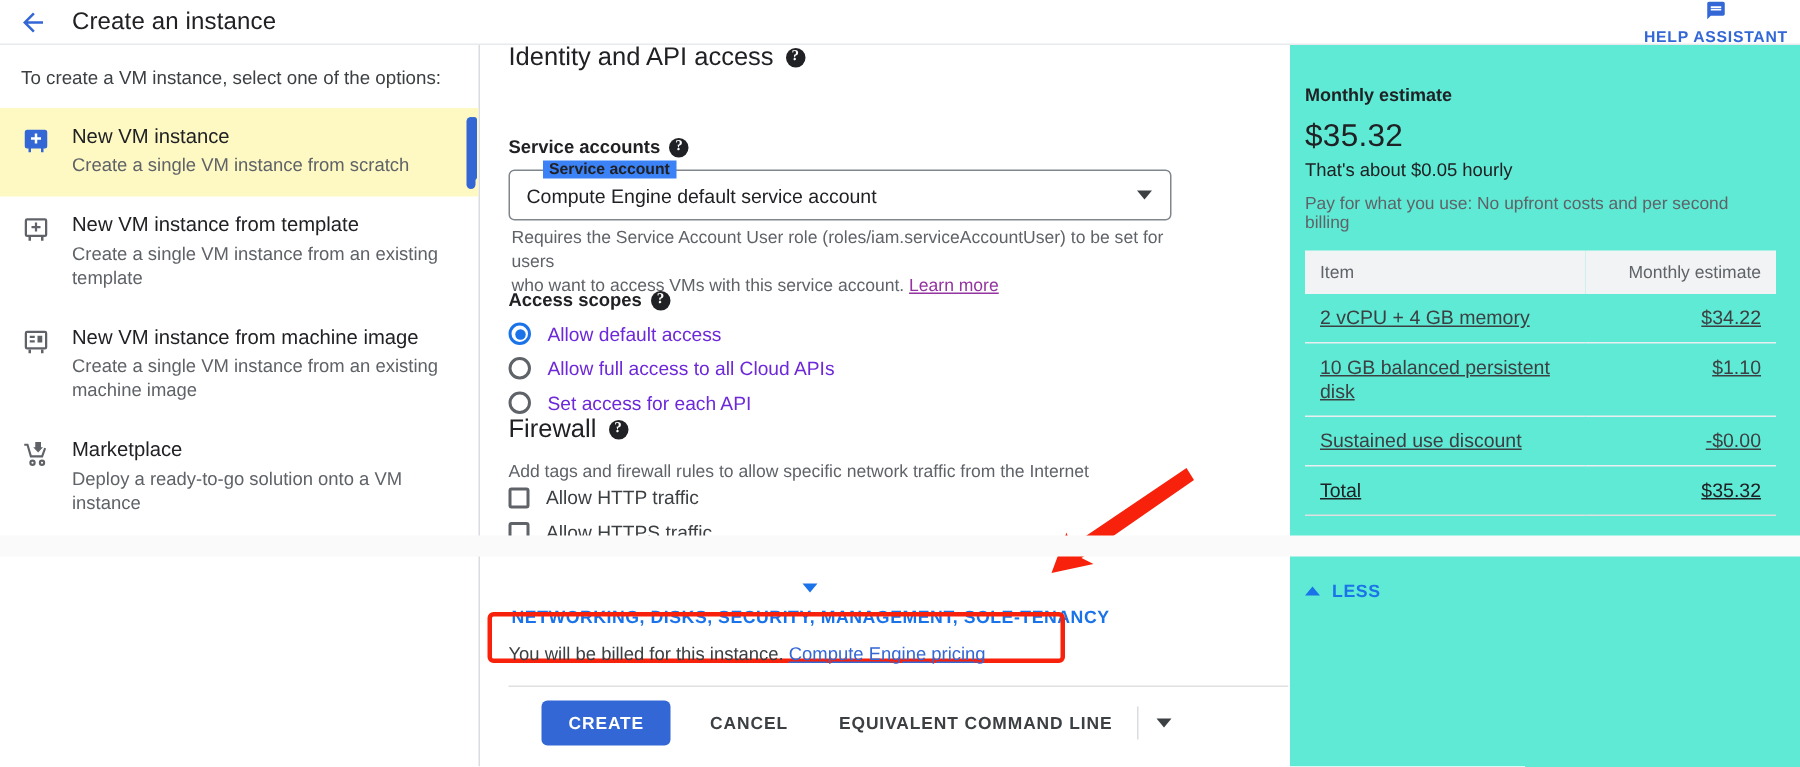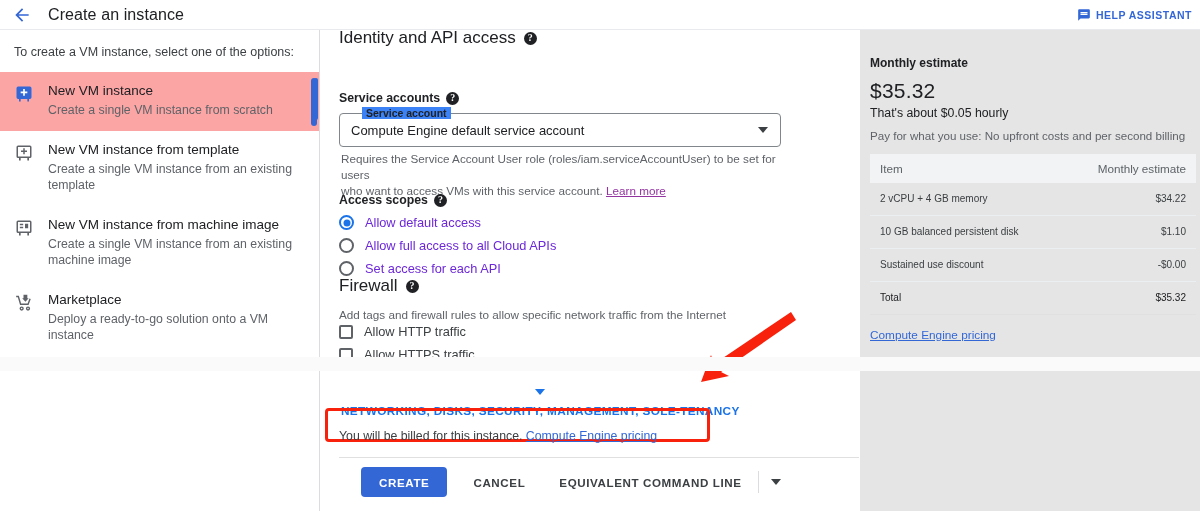--- a/index.html
+++ b/index.html
@@ -24,38 +24,38 @@
   }
   .back-btn svg { display: block; }
   .app-title {
     font-size: 16px; color: #202124; letter-spacing: .1px;
     margin-left: 4px;
   }
   .help-assistant {
     position: absolute; right: 8px; top: 0; height: 30px;
     display: flex; align-items: center; gap: 5px;
     color: #3367d6; font-size: 10.5px; font-weight: bold;
-    letter-spacing: .5px; cursor: pointer;
+    letter-spacing: .5px; cursor: pointer; flex-direction: column;
   }
   .help-assistant svg { display: block; }
 
   
   .sidebar {
     position: absolute; left: 0; top: 30px; width: 320px; height: 481px;
     background: #fff; border-right: 1px solid #dadce0; overflow: hidden;
   }
   .sidebar-intro {
     font-size: 12.5px; color: #3c4043; padding: 14px 14px 12px 14px;
     line-height: 1.3;
   }
   .side-item {
     display: flex; gap: 12px; padding: 10px 16px 12px 14px;
     cursor: pointer; position: relative;
   }
-  .side-item.selected { background: #fca5a5; }
+  .side-item.selected { background: #fef9c3; }
   .side-item.selected::after {
     content: ""; position: absolute; right: 1px; top: 6px;
     width: 4px; height: 42px; background: #3367d6; border-radius: 2px;
   }
   .side-icon { width: 22px; flex: 0 0 22px; padding-top: 2px; }
   .side-icon svg { display: block; }
   .side-text { flex: 1; min-width: 0; }
   .side-title {
     font-size: 13.5px; color: #202124; line-height: 17px; margin-bottom: 3px;
   }
@@ -165,35 +165,35 @@
   }
   .btn-caret i {
     width: 0; height: 0; border-left: 5px solid transparent;
     border-right: 5px solid transparent; border-top: 6px solid #3c4043;
     display: block;
   }
 
   
   .estimate {
     position: absolute; left: 860px; top: 30px; width: 340px; height: 481px;
-    background: #e5e5e5; padding: 26px 4px 0 10px;
+    background: #5eead4; padding: 26px 16px 0 10px;
   }
   .est-title { font-size: 12px; font-weight: bold; color: #202124; }
   .est-price { font-size: 21px; color: #202124; margin-top: 9px; letter-spacing: .2px; }
   .est-sub { font-size: 12.3px; color: #202124; margin-top: 3px; }
   .est-note { font-size: 11.6px; color: #5f6368; margin-top: 9px; }
   .est-table { width: 100%; border-collapse: collapse; margin-top: 12px; }
   .est-table th {
     background: #f1f3f4; font-size: 11.7px; font-weight: normal; color: #5f6368;
     text-align: left; padding: 8px 10px;
   }
   .est-table th.right, .est-table td.right { text-align: right; }
   .est-table td {
-    font-size: 10px; color: #3c4043; padding: 8px 10px;
-    border-bottom: 1px solid #eceff1; vertical-align: top; line-height: 16px;
+    font-size: 13px; color: #3c4043; padding: 8px 10px;
+    border-bottom: 1px solid #eceff1; vertical-align: top; line-height: 16px; text-decoration: underline;
   }
   .est-table tr.total td { font-weight: normal; color: #202124; border-bottom: 1px solid #e0e0e0; }
   .green { color: #137333; }
   .est-link { display: inline-block; margin-top: 13px; font-size: 11.8px; }
   .less-row {
     display: flex; align-items: center; gap: 8px; margin-top: 14px;
     color: #1a73e8; font-size: 11.8px; font-weight: bold; letter-spacing: .4px;
     cursor: pointer;
   }
   .chev-u {

